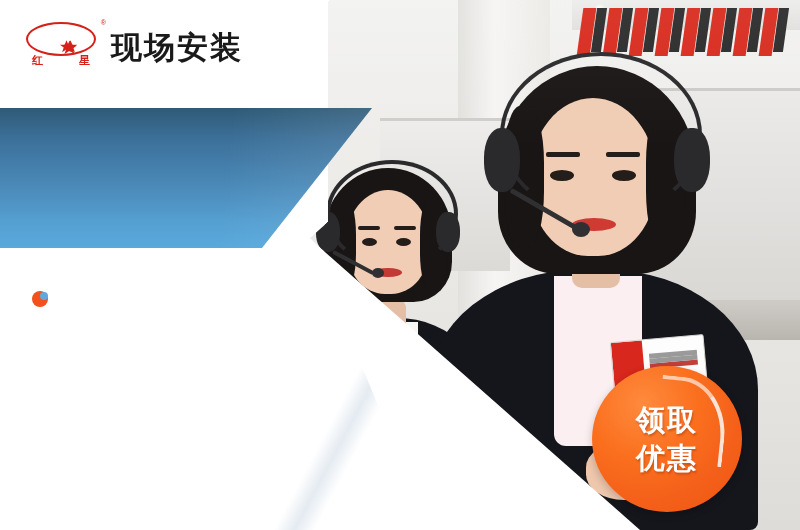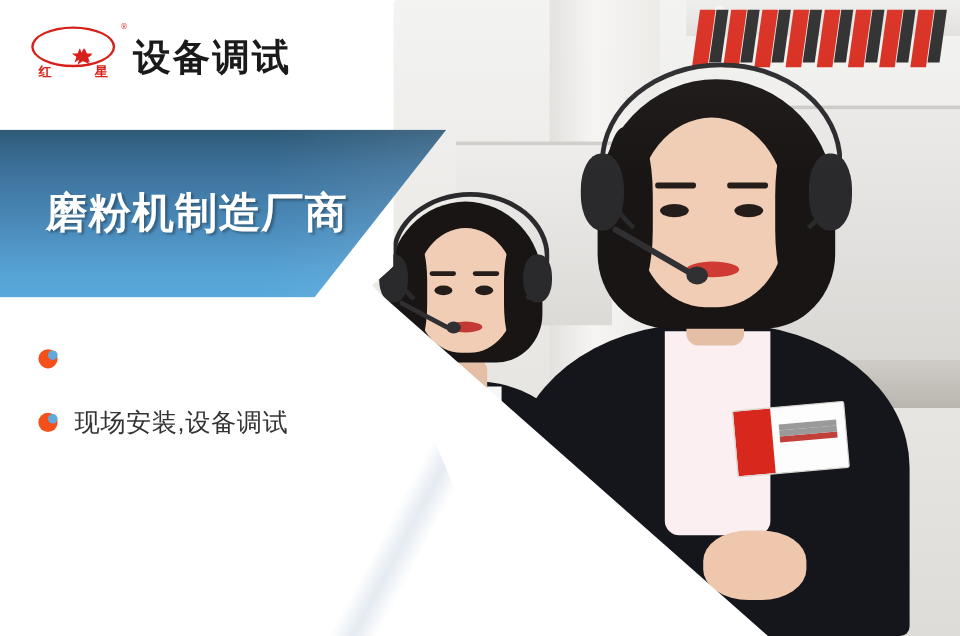--- a/index.html
+++ b/index.html
@@ -521,21 +521,20 @@
   </div>
 
   <div class="diag-top"></div>
   <div class="diag-top-edge"></div>
   <div class="diag-bottom"></div>
   <div class="diag-bottom-sheen"></div>
 
   <div class="blue-banner"></div>
   <div class="blue-banner-tip"></div>
   <div class="headline">
-    <div class="headline-line l2">磨粉机制造厂商</div>
   </div>
 
   <div class="logo">
     <div class="logo-mark">
       <div class="logo-oval"></div>
       <div class="logo-stars">
         <span class="logo-star">
           <svg width="15" height="15" viewBox="0 0 24 24">
               <polygon points="12,2 15,9 22.5,9 16.5,13.5 19,21 12,16.5 5,21 7.5,13.5 1.5,9 9,9" fill="#d6211a"></polygon>
             </svg>
@@ -551,29 +550,30 @@
             </svg>
         </span>
       </div>
       <div class="logo-reg">®</div>
       <div class="logo-sub">
         <span>红</span>
         <span>星</span>
       </div>
     </div>
     <div class="logo-text">
-      <div class="logo-cn">设备调试</div>
+      <div class="logo-cn">现场安装</div>
     </div>
   </div>
 
   <div class="bullets">
     <div class="bullet-row">
       <span class="bullet-dot"></span>
     </div>
-    <div class="bullet-row">
-      <span class="bullet-dot"></span>
-      <span class="bullet-text">现场安装,设备调试</span>
-    </div>
   </div>
 
 
+  <div class="cta">
+    <div class="cta-gloss"></div>
+    <div class="cta-line">领取</div>
+    <div class="cta-line">优惠</div>
+  </div>
 
 </div>
 
 </body></html>

